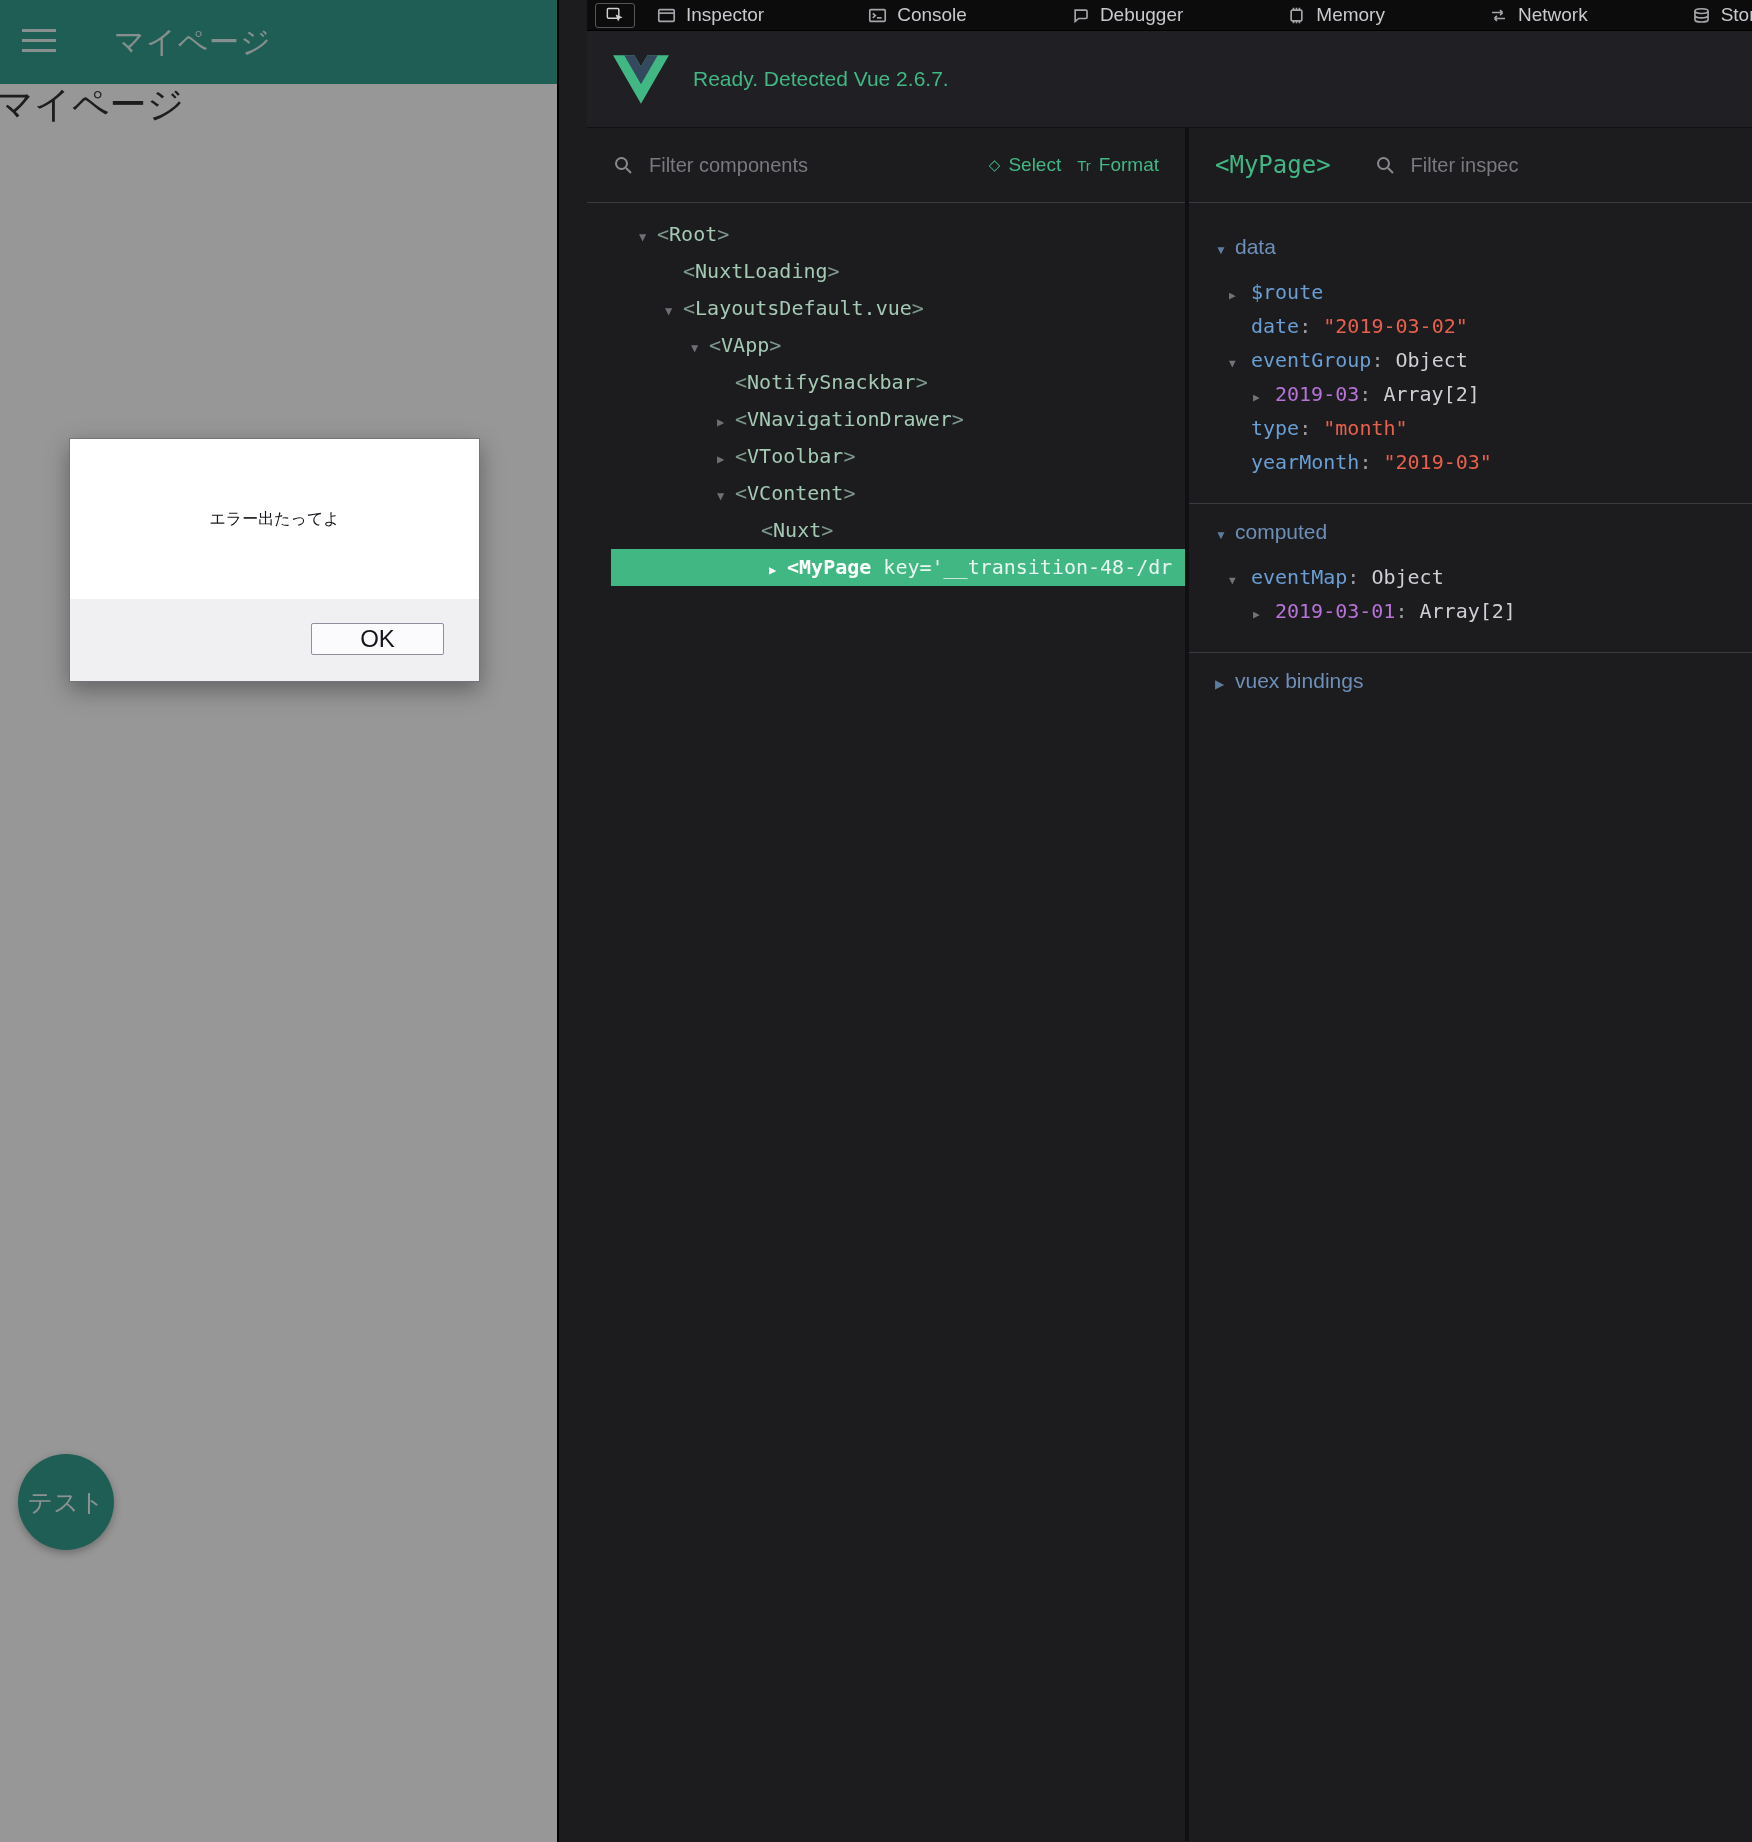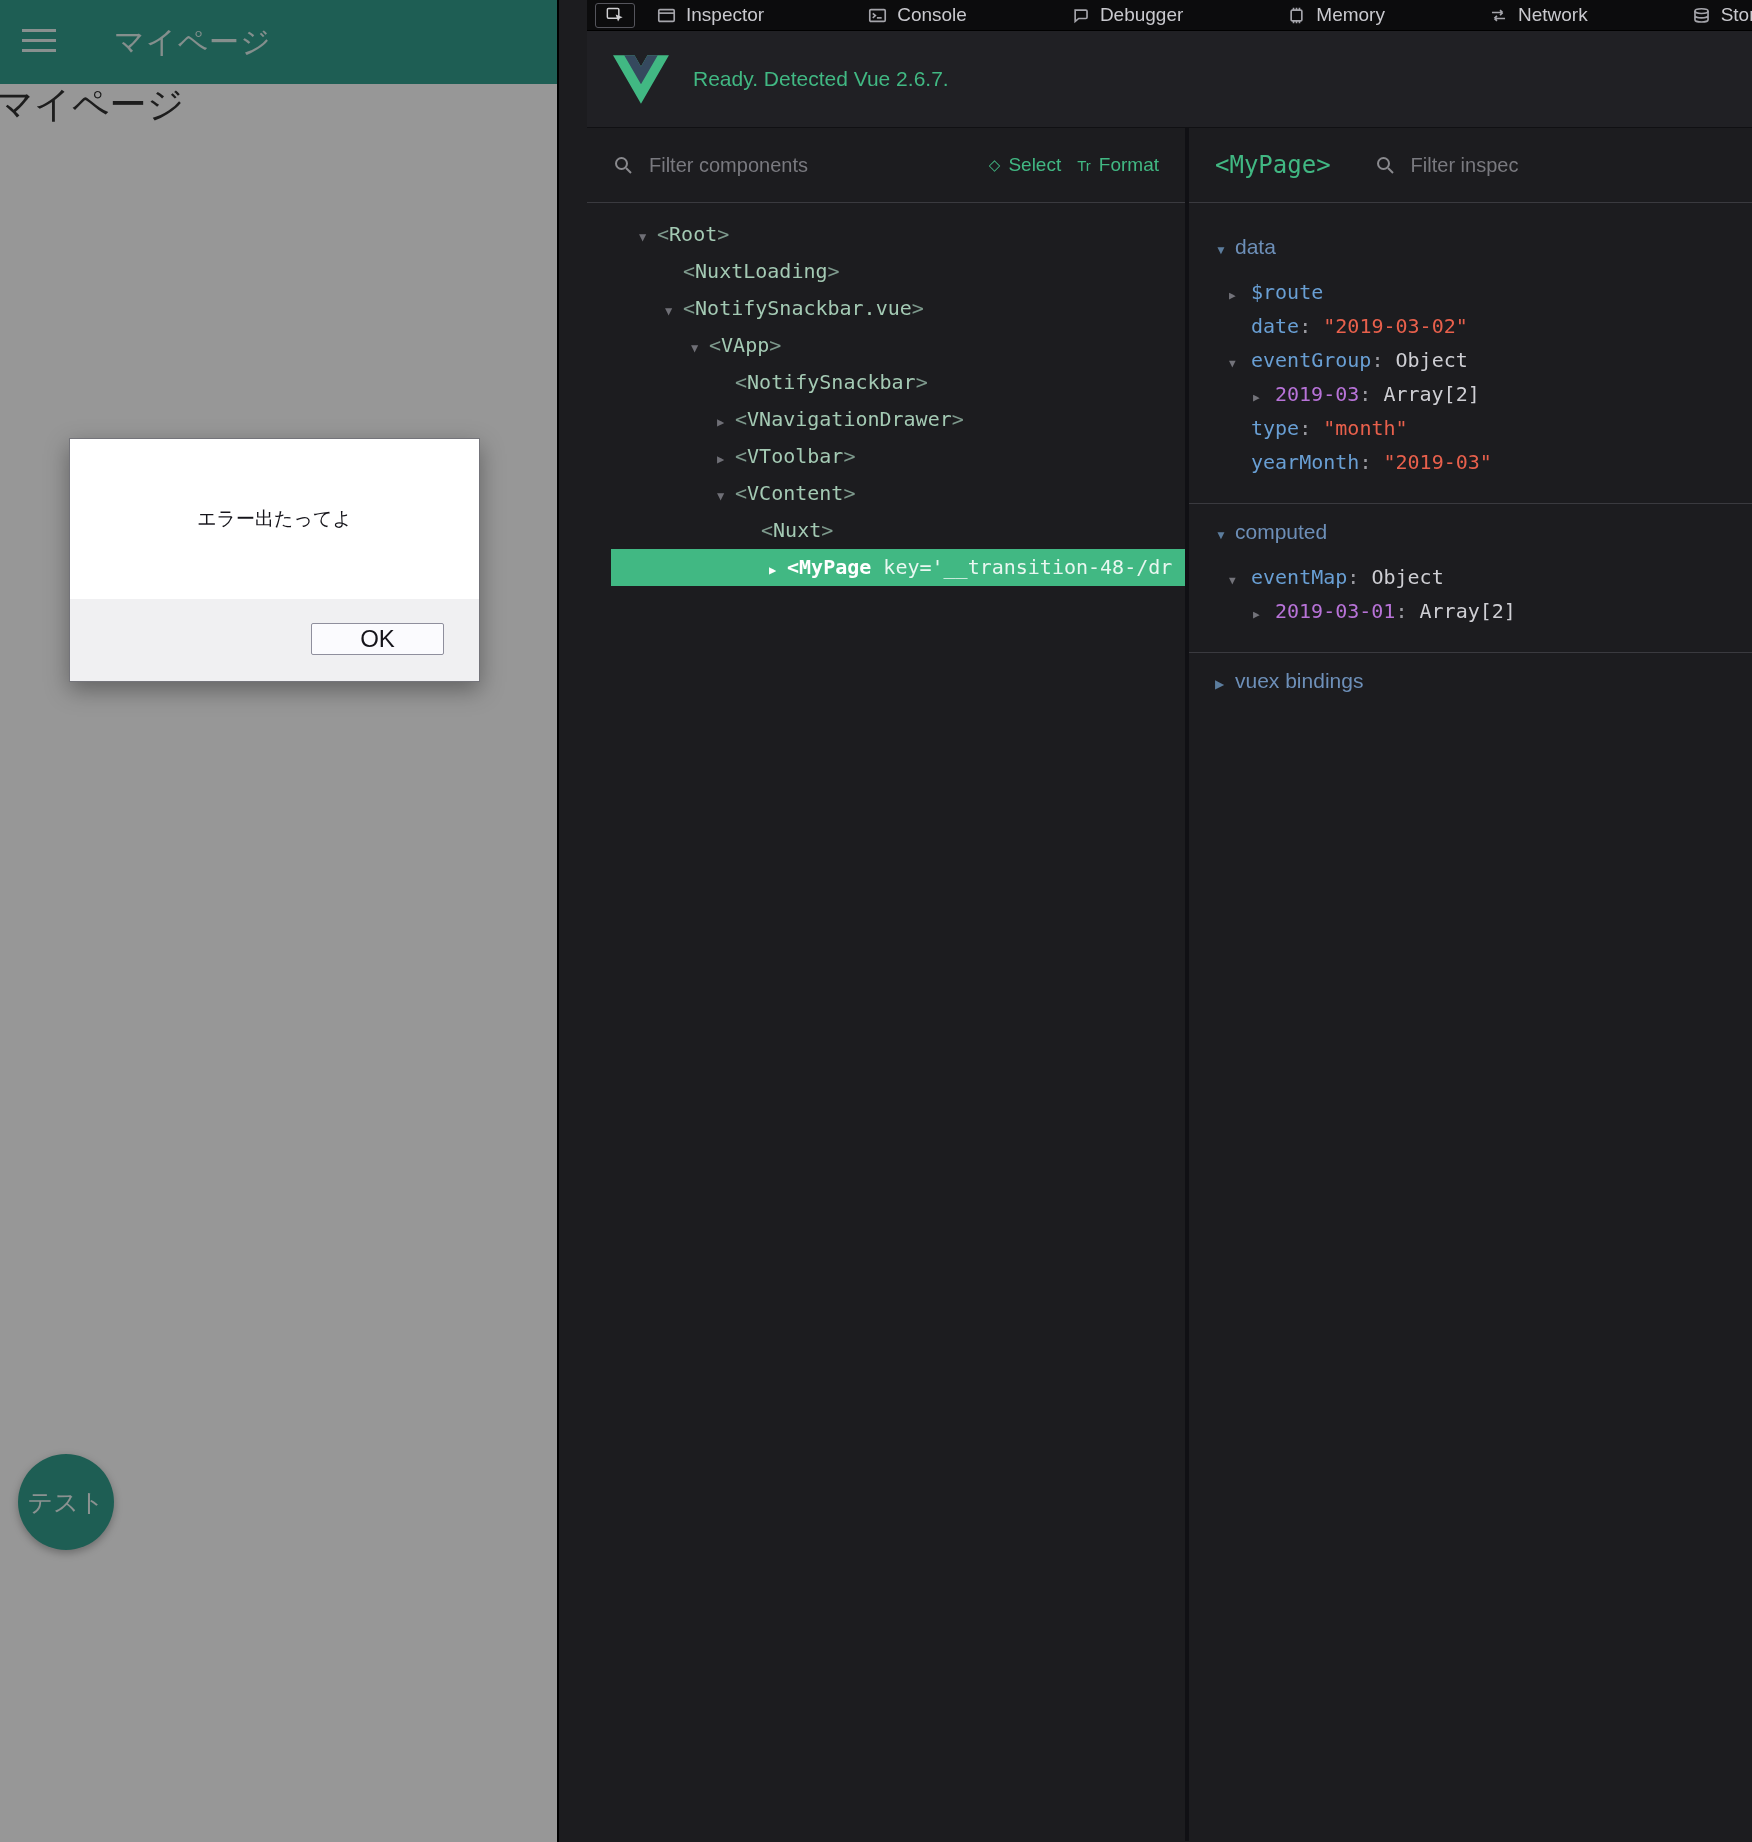--- a/index.html
+++ b/index.html
@@ -9,21 +9,21 @@
   
   .app-pane { position:absolute; left:0; top:0; width:557px; height:100%; background:#fff; overflow:hidden; }
   .app-header { position:absolute; top:0; left:0; right:0; height:84px; background:#2f9e8c; z-index:1; }
   .burger { position:absolute; left:22px; top:29px; width:34px; cursor:pointer; }
   .burger span { display:block; height:3px; background:rgba(255,255,255,.88); margin-bottom:7px; }
   .app-header-title { position:absolute; left:114px; top:0; line-height:84px; font-size:30px; color:rgba(255,255,255,.85); letter-spacing:1px; }
   .page-title { position:absolute; left:-4px; top:80px; font-size:37px; color:#2e2e2e; z-index:0; }
   .fab { position:absolute; left:18px; top:1454px; width:96px; height:96px; border-radius:50%; background:#2f9e8c; color:rgba(255,255,255,.9); font-size:25px; display:flex; align-items:center; justify-content:center; border:none; z-index:1; box-shadow:0 3px 8px rgba(0,0,0,.3); }
   .dim { position:absolute; inset:0; background:rgba(8,8,8,.42); z-index:2; }
   .alert { position:absolute; left:69px; top:438px; width:411px; height:244px; background:#fff; border:1px solid #74747a; box-shadow:0 8px 22px rgba(0,0,0,.35); z-index:3; display:flex; flex-direction:column; }
-  .alert-body { flex:1; display:flex; align-items:center; justify-content:center; font-size:19px; color:#15141a; }
+  .alert-body { flex:1; display:flex; align-items:center; justify-content:center; font-size:16px; color:#15141a; }
   .alert-footer { height:82px; background:#f0f0f2; display:flex; align-items:flex-start; justify-content:flex-end; padding:24px 35px 0 0; }
   .ok-btn { width:133px; height:32px; background:#fbfbfe; border:1px solid #8f8f9d; border-radius:2px; font-size:24px; color:#15141a; font-family:"Liberation Sans",sans-serif; cursor:pointer; }
 
   
   .devtools { position:absolute; left:557px; top:0; width:1195px; height:100%; background:#1c1c1f; border-left:2px solid #000; color:#b1b1b3; overflow:hidden;padding-left:28px; }
   .tabbar { height:31px; background:#0c0c0d; border-bottom:1px solid #000; display:flex; align-items:center; padding-left:8px; overflow:hidden; white-space:nowrap; }
   .picker-btn { width:40px; height:25px; border:1px solid #55555c; border-radius:3px; display:flex; align-items:center; justify-content:center; margin-right:22px; flex:0 0 auto; cursor:pointer; }
   .picker-btn svg { width:18px; height:18px; }
   .tabs { display:flex; gap:104px; align-items:center; }
   .tab { display:flex; gap:10px; align-items:center; font-size:19px; color:#c9c9ce; flex:0 0 auto; cursor:pointer; }
@@ -186,21 +186,21 @@
             <span>Select</span>
           </span>
           <span class="tool-btn">
             <span class="mini-icon">Tr</span>
             <span>Format</span>
           </span>
         </div>
         <ul class="tree" id="tree">
             <li class="trow" style="padding-left: 28px;"><span class="arrow">▼</span><span><span class="br">&lt;</span><span class="cname">Root</span><span class="br">&gt;</span></span></li>
             <li class="trow" style="padding-left: 54px;"><span class="arrow"></span><span><span class="br">&lt;</span><span class="cname">NuxtLoading</span><span class="br">&gt;</span></span></li>
-            <li class="trow" style="padding-left: 54px;"><span class="arrow">▼</span><span><span class="br">&lt;</span><span class="cname">NotifySnackbar.vue</span><span class="br">&gt;</span></span></li>
+            <li class="trow" style="padding-left: 54px;"><span class="arrow">▼</span><span><span class="br">&lt;</span><span class="cname">LayoutsDefault.vue</span><span class="br">&gt;</span></span></li>
             <li class="trow" style="padding-left: 80px;"><span class="arrow">▼</span><span><span class="br">&lt;</span><span class="cname">VApp</span><span class="br">&gt;</span></span></li>
             <li class="trow" style="padding-left: 106px;"><span class="arrow"></span><span><span class="br">&lt;</span><span class="cname">NotifySnackbar</span><span class="br">&gt;</span></span></li>
             <li class="trow" style="padding-left: 106px;"><span class="arrow">▶</span><span><span class="br">&lt;</span><span class="cname">VNavigationDrawer</span><span class="br">&gt;</span></span></li>
             <li class="trow" style="padding-left: 106px;"><span class="arrow">▶</span><span><span class="br">&lt;</span><span class="cname">VToolbar</span><span class="br">&gt;</span></span></li>
             <li class="trow" style="padding-left: 106px;"><span class="arrow">▼</span><span><span class="br">&lt;</span><span class="cname">VContent</span><span class="br">&gt;</span></span></li>
             <li class="trow" style="padding-left: 132px;"><span class="arrow"></span><span><span class="br">&lt;</span><span class="cname">Nuxt</span><span class="br">&gt;</span></span></li>
             <li class="trow sel" style="padding-left: 158px;"><span class="arrow">▶</span><span><span class="br">&lt;</span><span class="cname">MyPage</span><span class="cattr"> key='__transition-48-/dr</span></span></li>
           </ul>
       </div>
 

